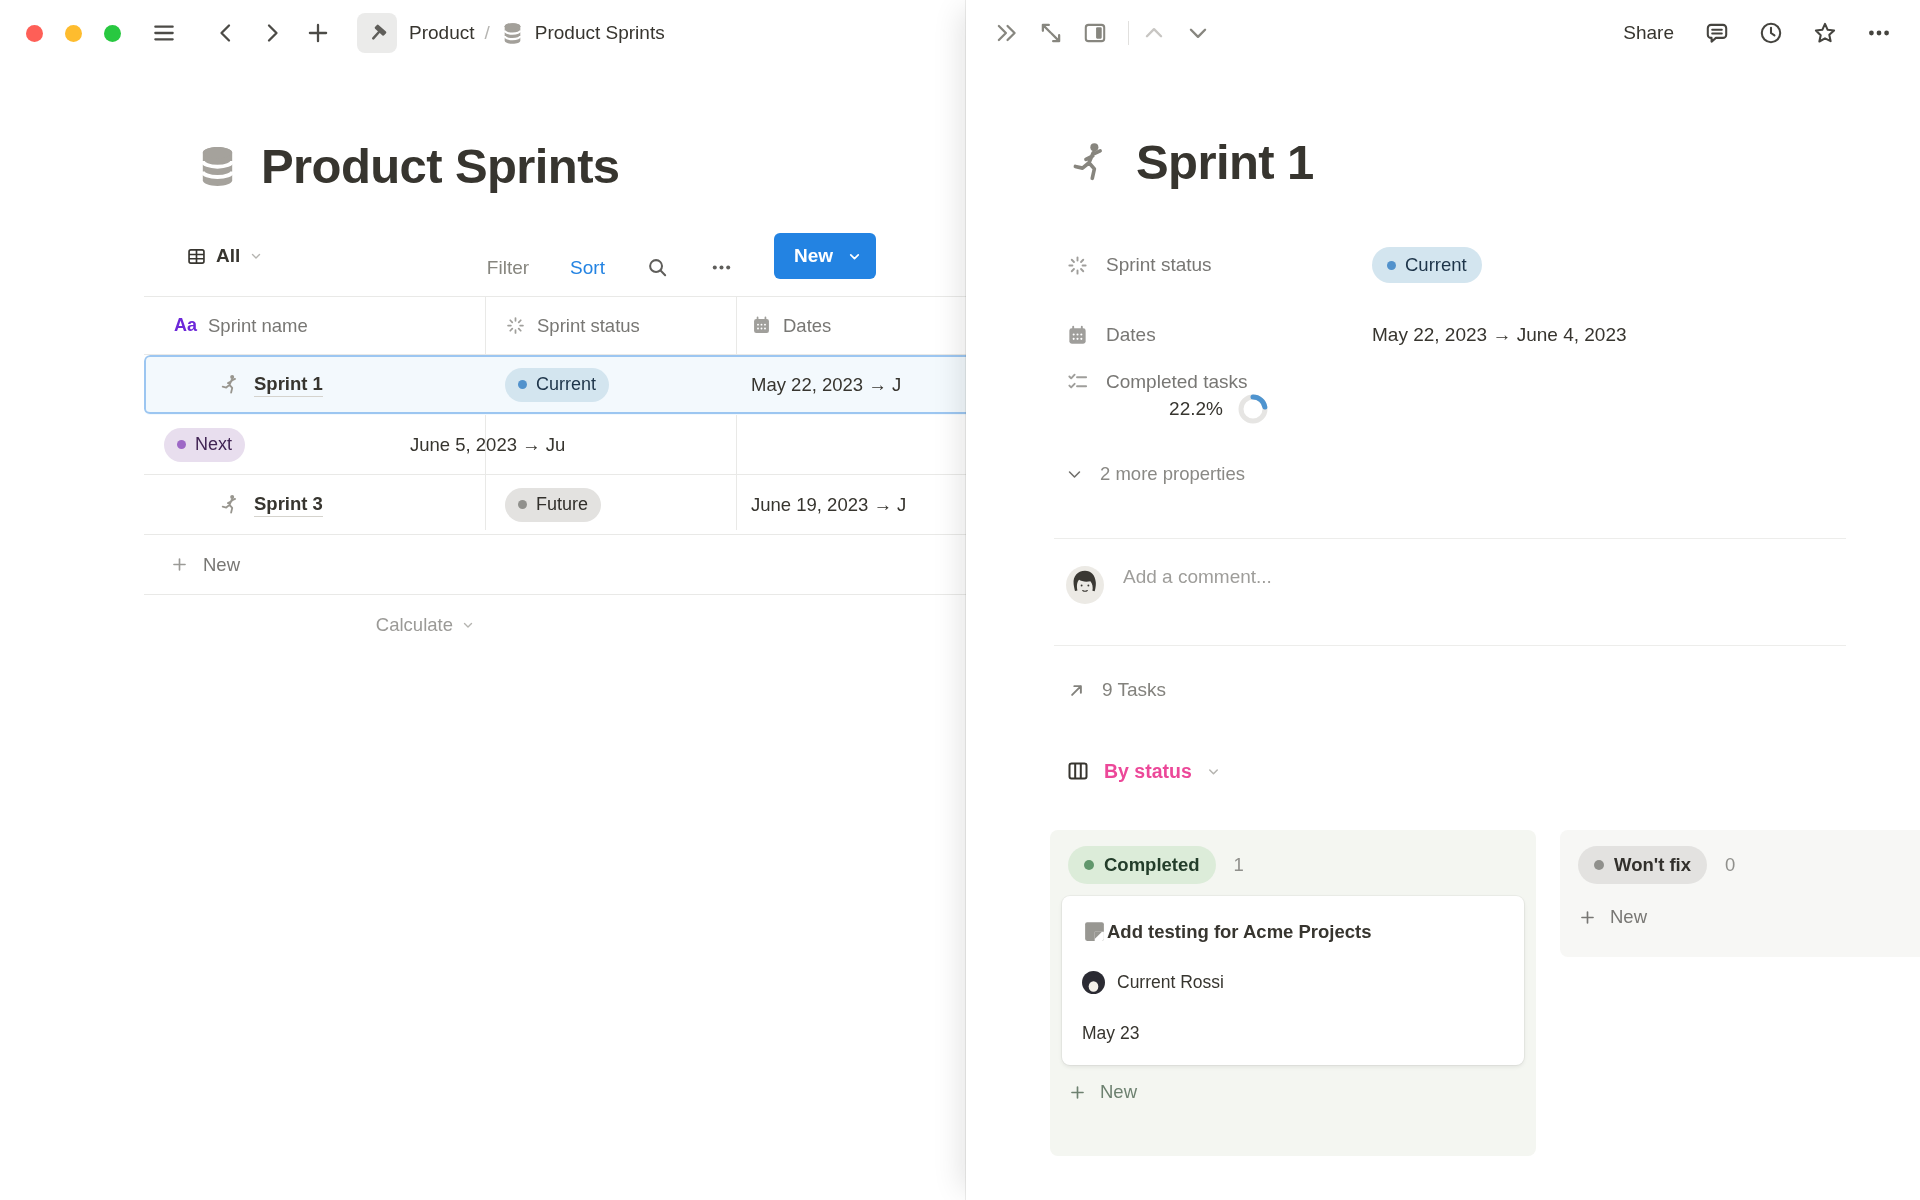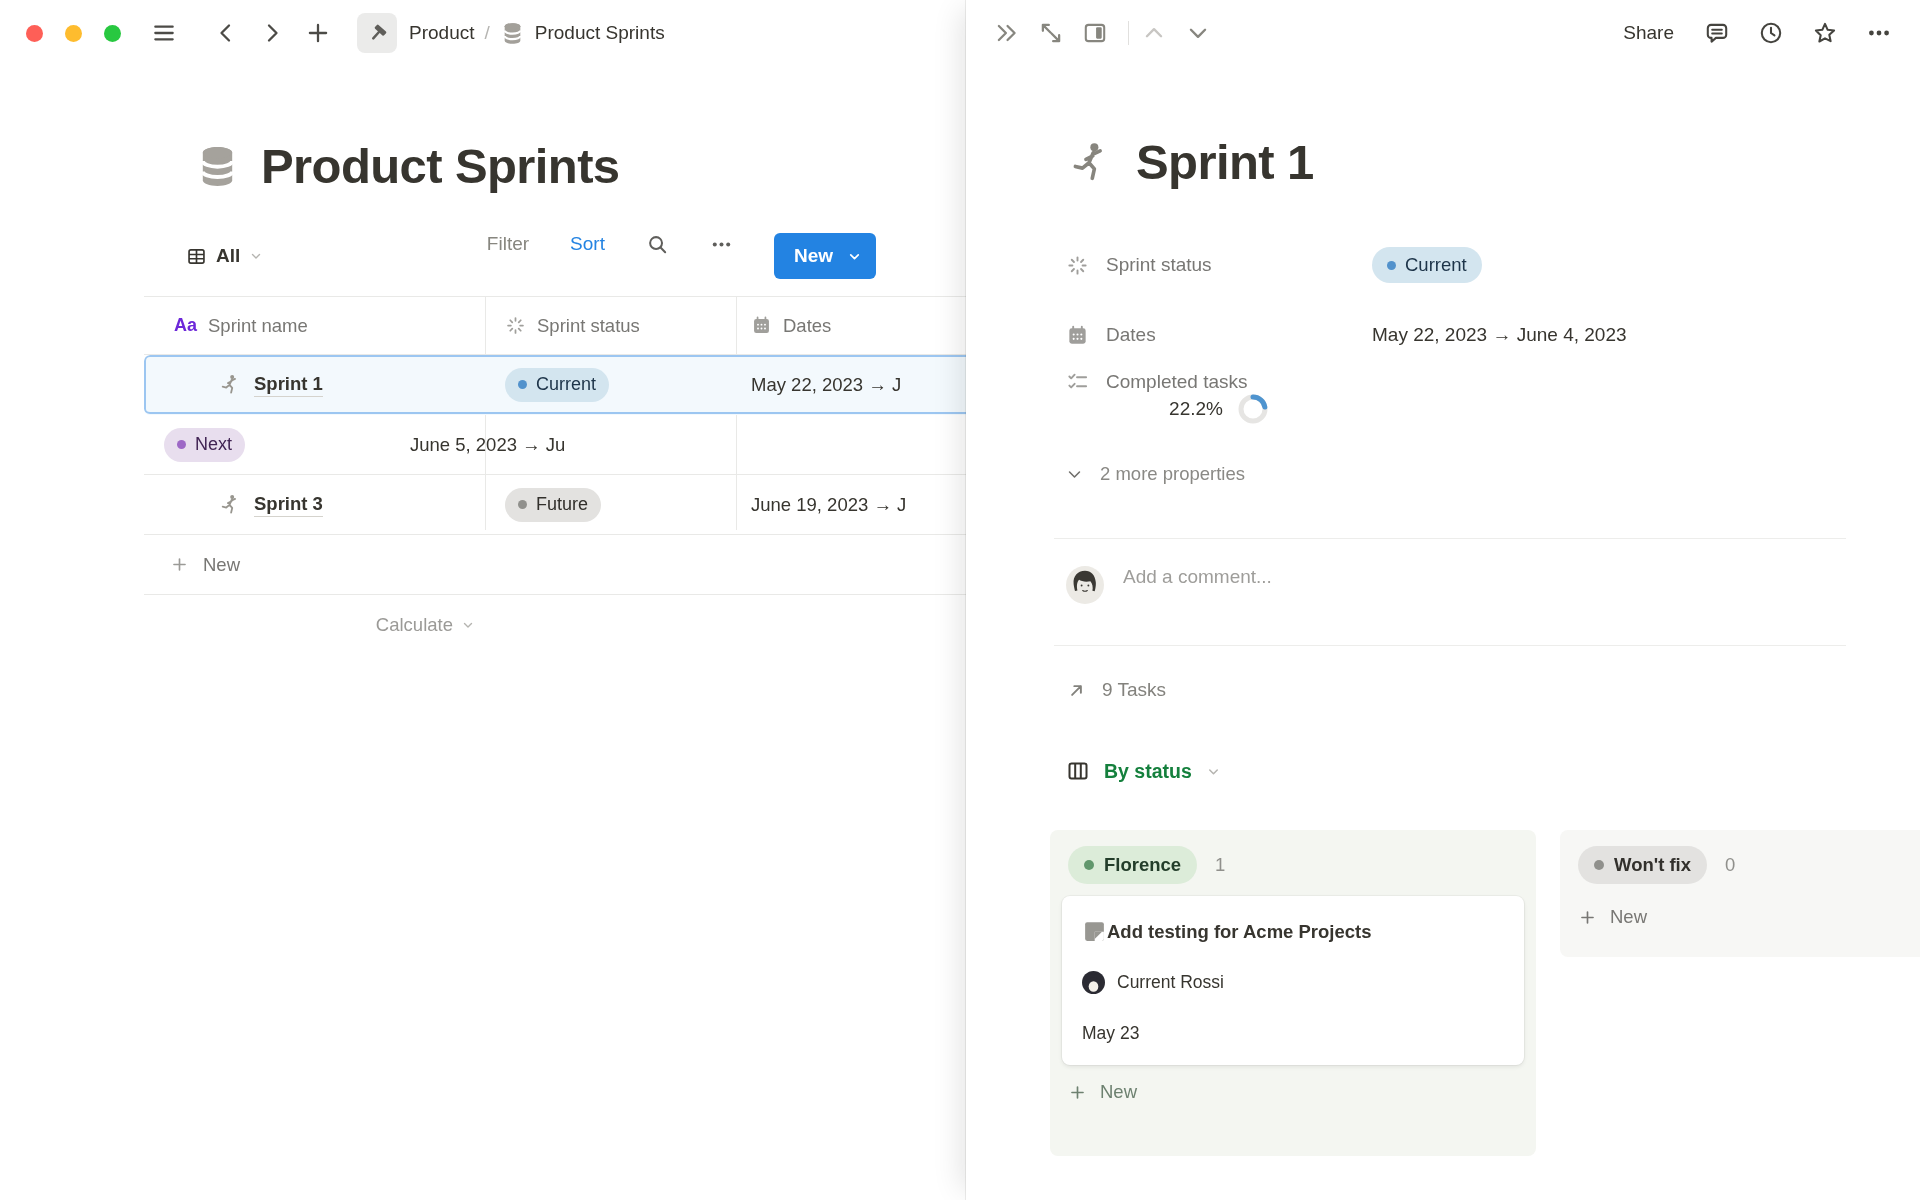--- a/index.html
+++ b/index.html
@@ -25,21 +25,21 @@
   .crumb-db{color:#a3a09a;margin-right:10px;}
 
   .doc-title{left:194px;top:138px;display:flex;align-items:center;gap:20px;}
   .doc-title .t{font-size:49px;font-weight:700;letter-spacing:-0.6px;color:#37352f;}
   .doc-db-icon{color:#a5a29c;}
 
   .view-toolbar{left:186px;top:232px;width:690px;height:48px;display:flex;align-items:center;}
   .vt-left{display:flex;align-items:center;gap:9px;cursor:pointer;}
   .vt-left .lbl{font-size:19px;font-weight:600;color:#37352f;}
   .vt-spacer{flex:1;}
-  .vt-right{display:flex;align-items:flex-start;gap:41px;}
+  .vt-right{display:flex;align-items:flex-end;gap:41px;}
   .vt-link{font-size:19px;color:#87867f;cursor:pointer;}
   .vt-link.sort{color:#2383e2;}
   .icon-btn{color:#5f5e5b;cursor:pointer;}
   .new-btn{height:46px;border-radius:6px;background:#2383e2;color:#fff;display:flex;align-items:center;padding:0 14px 0 20px;gap:14px;cursor:pointer;}
   .new-btn .nb-label{font-size:19px;font-weight:600;}
 
   .sheet{left:144px;top:296px;right:0;position:absolute;}
   .thead{display:flex;height:57px;border-top:1px solid #e9e9e7;border-bottom:1px solid #e9e9e7;}
   .th{display:flex;align-items:center;gap:11px;color:#787774;font-size:18.5px;cursor:pointer;}
   .th .aa{color:#6d28d9;font-size:18px;font-weight:600;text-align:right;}
@@ -84,21 +84,21 @@
   .prop-label .th-icon{color:#9f9e9b;}
   .prop-value{display:flex;align-items:center;gap:14px;font-size:19px;color:#37352f;cursor:pointer;}
   .pill.lg{height:36px;border-radius:18px;padding:0 15px;font-size:18.5px;}
   .more-props{left:100px;top:452px;height:44px;display:flex;align-items:center;gap:17px;color:#8a8985;font-size:18.5px;cursor:pointer;position:absolute;}
 
   .hdiv{position:absolute;left:88px;width:792px;height:1px;background:#ededeb;}
   .comment-row{position:absolute;left:100px;top:566px;height:52px;display:flex;align-items:flex-start;gap:19px;cursor:text;}
   .comment-ph{font-size:19px;color:#9e9d9a;}
   .tasks-row{position:absolute;left:100px;top:668px;height:44px;display:flex;align-items:center;gap:15px;color:#83827d;font-size:19px;font-weight:500;cursor:pointer;}
   .viewby-row{position:absolute;left:100px;top:748px;height:46px;display:flex;align-items:center;gap:14px;cursor:pointer;}
-  .viewby-row .t{font-size:19.5px;font-weight:700;color:#15803d;text-align:center;}
+  .viewby-row .t{font-size:19.5px;font-weight:700;color:#ec4899;text-align:center;}
 
   .board{position:absolute;left:84px;top:830px;right:0;height:340px;display:flex;gap:24px;overflow:hidden;}
   .bcol{border-radius:8px;flex:none;box-sizing:border-box;padding:16px 18px;}
   .bcol.approved{width:486px;height:326px;background:#f4f6f1;}
   .bcol.wontfix{width:486px;height:127px;background:#f7f7f5;}
   .bcol-head{display:flex;align-items:center;gap:18px;}
   .gpill{display:inline-flex;align-items:center;gap:10px;height:38px;border-radius:19px;padding:0 16px;font-size:18.5px;font-weight:600;}
   .gpill.green{background:#dcecd9;color:#233d2a;} .gpill.green .dot{width:10px;height:10px;border-radius:50%;background:#61976c;}
   .gpill.gray{background:#e3e2e0;color:#32302c;}  .gpill.gray .dot{width:10px;height:10px;border-radius:50%;background:#90908c;}
   .bcount{font-size:18.5px;color:#90908c;}
@@ -482,21 +482,21 @@
         <path d="M6 9.5l6 6 6-6"></path>
       </svg>
   </div>
 
   <div class="board">
 
     <div class="bcol approved">
       <div class="bcol-head">
         <span class="gpill green">
             <span class="dot"></span>
-            <span>Florence</span>
+            <span>Completed</span>
           </span>
         <span class="bcount">1</span>
       </div>
       <div class="bcard">
         <div class="bcard-title">
           <svg width="25" height="25" viewBox="0 0 24 24">
               <rect x="3" y="3" width="18" height="18" rx="2" fill="#989792"></rect>
               <path d="M12.2 12.2H21V19a2 2 0 0 1-2 2h-6.8Z" fill="#ffffff"></path>
               <path d="M12.2 12.2h7l-7 7Z" fill="#989792"></path>
             </svg>

